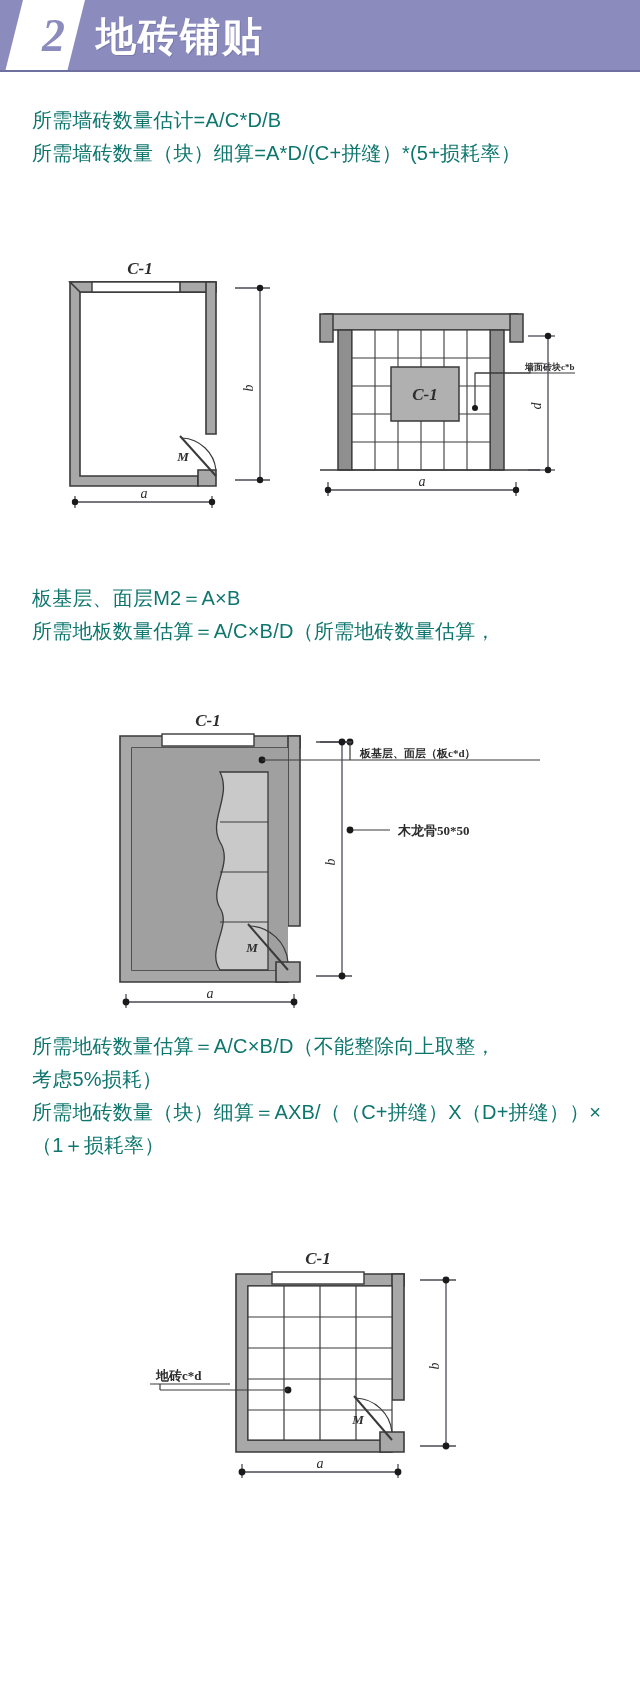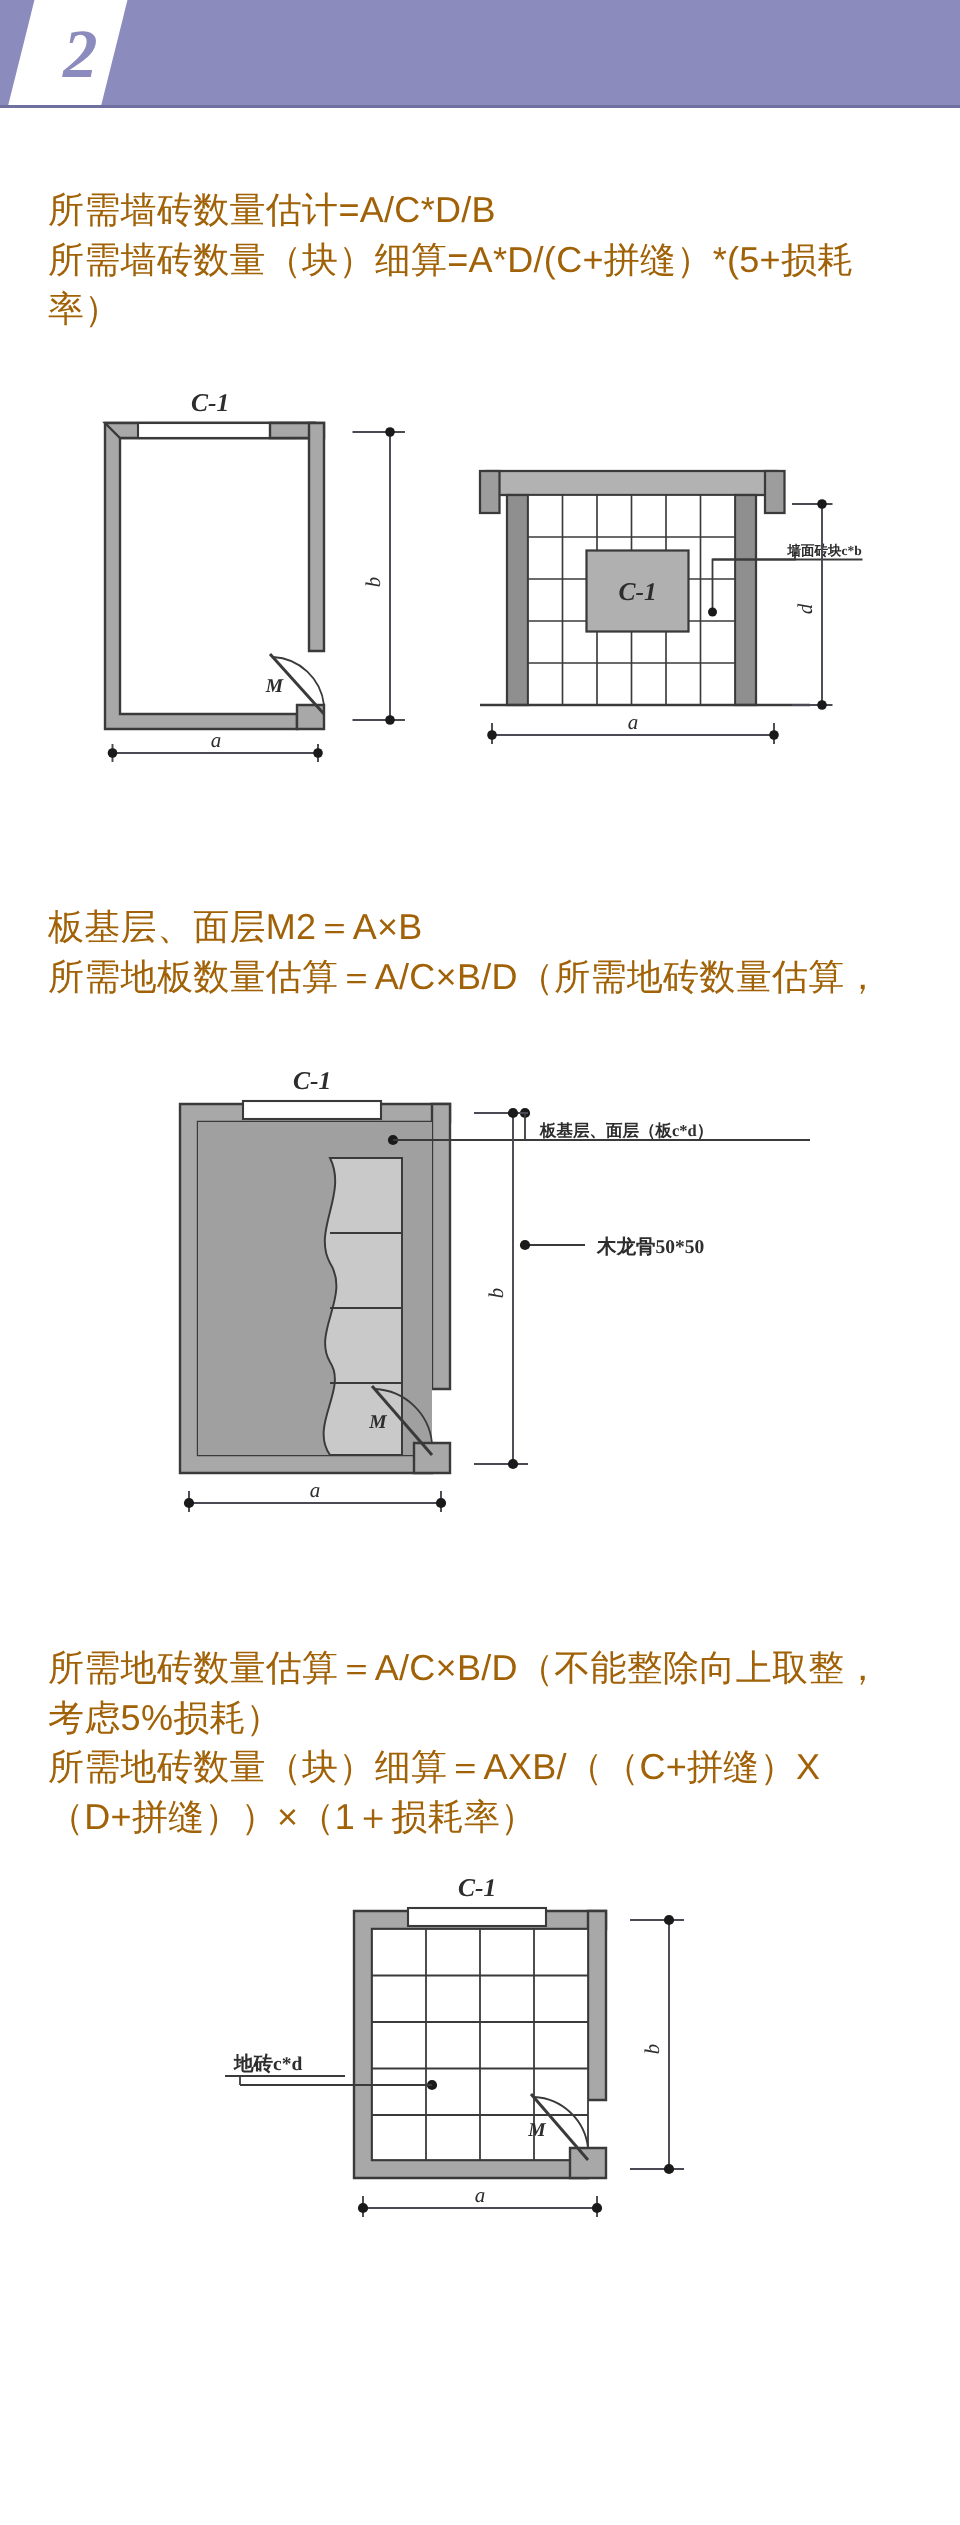--- a/index.html
+++ b/index.html
@@ -62,44 +62,44 @@
     left: 0; top: 70px;
     width: 640px; height: 2px;
     background: #6f6fa0;
   }
 
   
   .para {
     position: absolute;
     left: 32px;
     width: 578px;
-    color: #a16207;
-    font-size: 24px;
+    color: #0f766e;
+    font-size: 20px;
     line-height: 33px;
     letter-spacing: 0.2px;
     word-break: break-word;
-    margin-top: 20px;
   }
   .para-1 { top: 104px; }
   .para-2 { top: 582px; }
-  .para-3 { top: 1076px; }
+  .para-3 { top: 1030px; }
 
   
   .fig { position: absolute; left: 0; width: 640px; padding-left: 20px; }
   .fig-1 { top: 248px; height: 270px; }
   .fig-2 { top: 712px; height: 330px; }
   .fig-3 { top: 1250px; height: 420px; }
   .fig svg { display: block; }
 </style>
 </head>
 <body>
 
 <div class="banner">
   <div class="banner-badge"></div>
   <div class="banner-badge-num">2</div>
+  <div class="banner-title">地砖铺贴</div>
   <div class="banner-bottom-rule"></div>
 </div>
 
 <div class="para para-1">
   <div>所需墙砖数量估计=A/C*D/B</div>
   <div>所需墙砖数量（块）细算=A*D/(C+拼缝）*(5+损耗率）</div>
 </div>
 
 <div class="fig fig-1">
 <svg width="640" height="270" viewBox="0 0 640 270" xmlns="http://www.w3.org/2000/svg">

